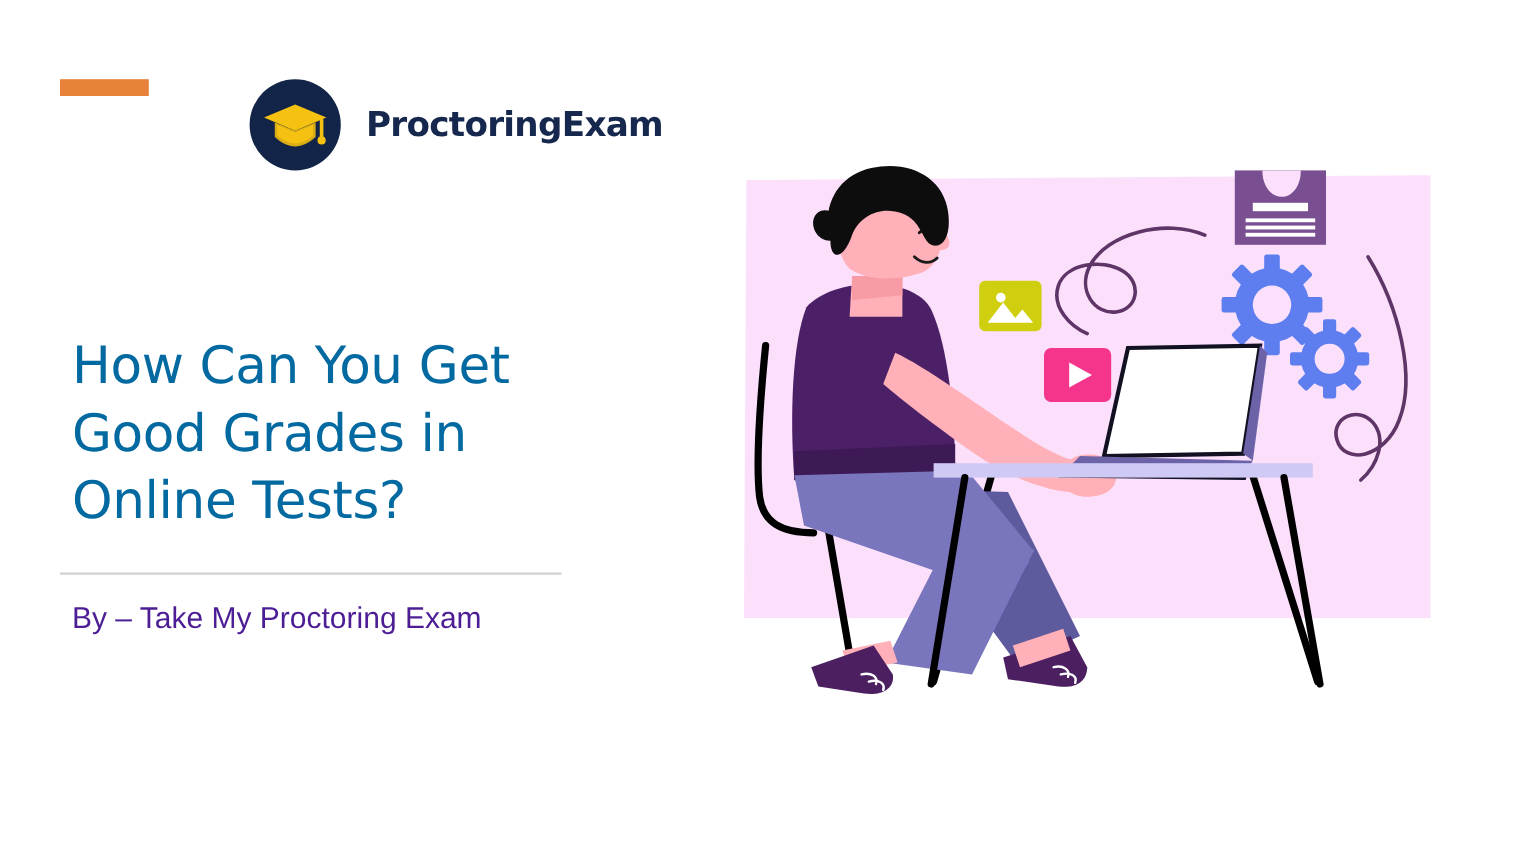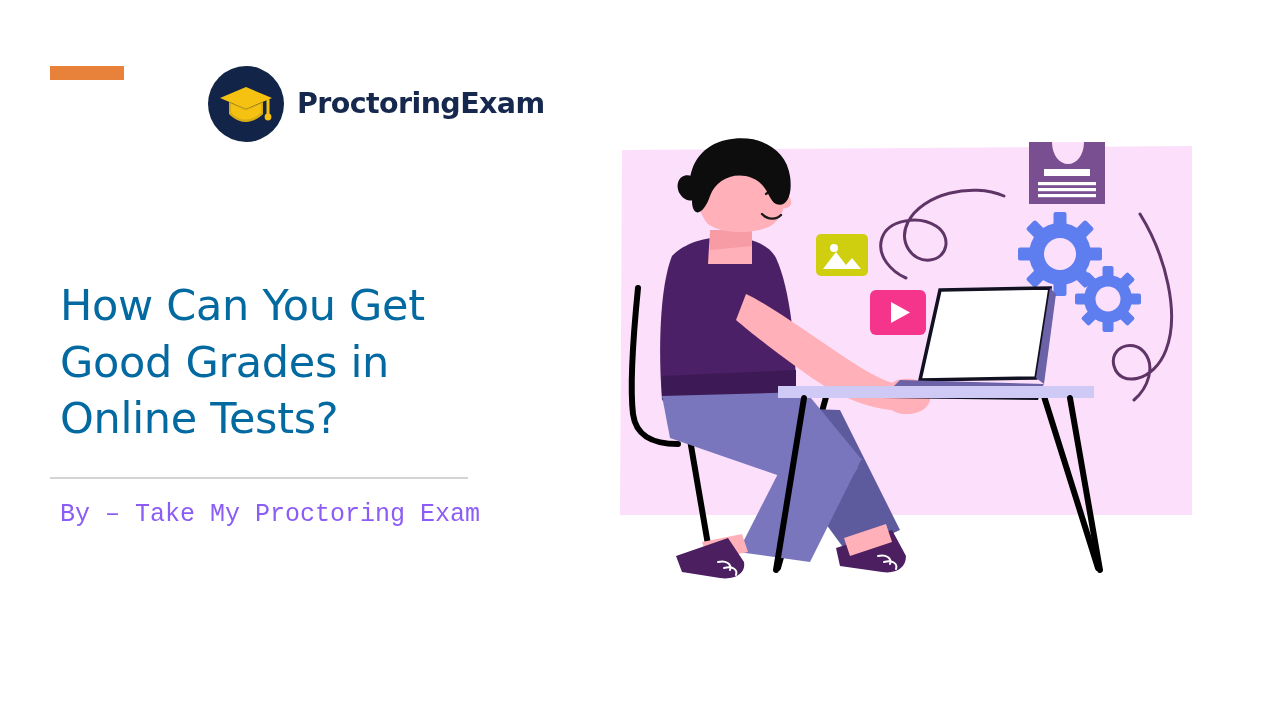--- a/index.html
+++ b/index.html
@@ -35,21 +35,21 @@
   }
 
   
   #logo-lockup {
     position: absolute;
     left: 208px;
     top: 66px;
     height: 76px;
     display: flex;
     align-items: center;
-    gap: 13px;
+    gap: 21px;
   }
   #logo-mark {
     width: 76px;
     height: 76px;
     border-radius: 50%;
     background: #122447;
     display: flex;
     align-items: center;
     justify-content: center;
     flex: 0 0 auto;
@@ -83,23 +83,23 @@
     top: 477px;
     width: 418px;
     height: 2px;
     background: #d4d4d4;
   }
   #byline {
     position: absolute;
     left: 60px;
     top: 499px;
     width: 420px;
-    font-family: Liberation Mono, monospace;
+    font-family: Liberation Sans, sans-serif;
     font-size: 25px;
-    color: #8b5cf6;
+    color: #4c1d95;
     line-height: 1.3;
     white-space: nowrap;
   }
 
   
   #illustration {
     position: absolute;
     left: 600px;
     top: 138px;
     width: 600px;

